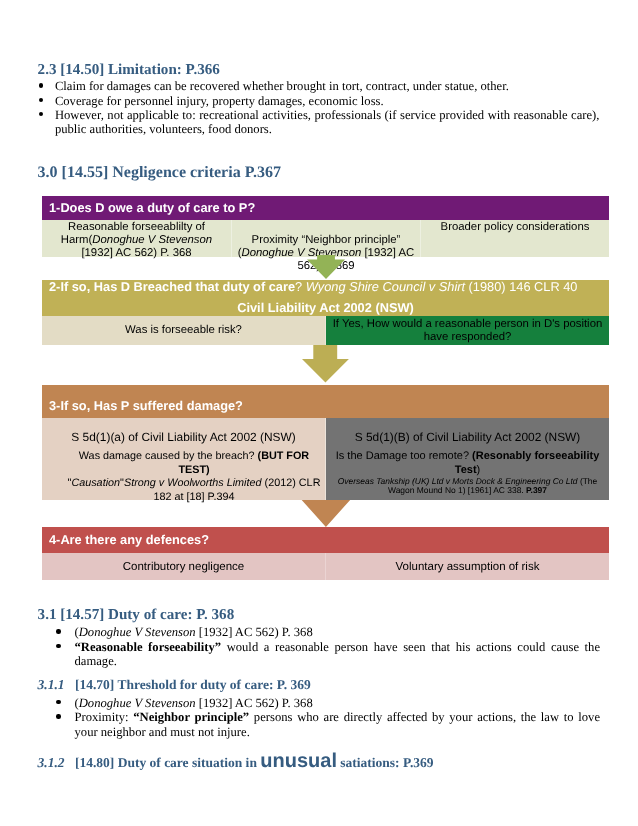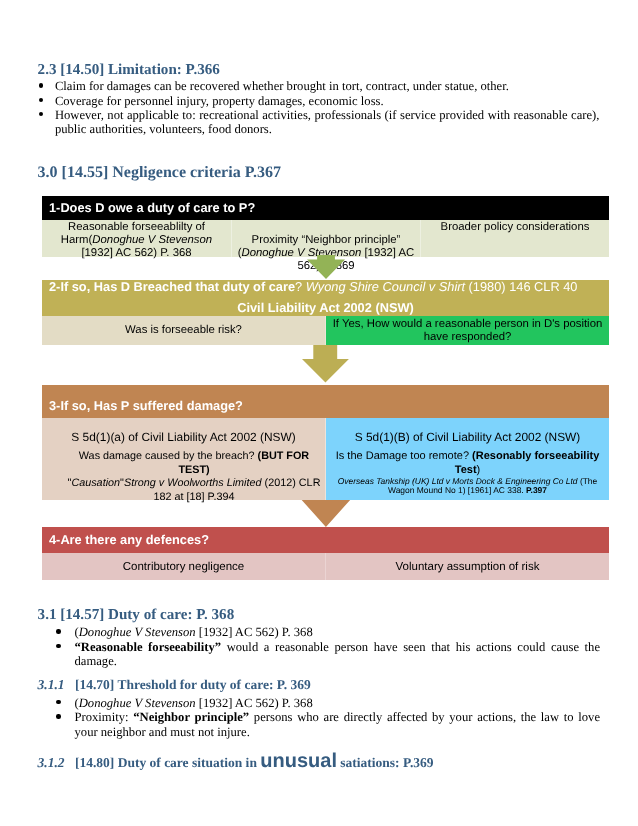--- a/index.html
+++ b/index.html
@@ -55,21 +55,21 @@
     <span>Coverage for personnel injury, property damages, economic loss.</span>
   </div>
   <div class="bl" style="left:54.9px;top:108px;width:544.6px;">
     <span class="dot">•</span>
     <span>However, not applicable to: recreational activities, professionals (if service provided with reasonable care), public authorities, volunteers, food donors.</span>
   </div>
 
   <div class="doc-h big" style="left:37.6px;top:164.2px;">3.0 [14.55] Negligence criteria P.367</div>
 
   <div class="tbl" style="top:196px;">
-    <div class="thead" style="background:#000000;height:22px;padding:12px;position:relative;">
+    <div class="thead" style="background:#701a75;height:22px;padding:12px;position:relative;">
       <span style="position:absolute;left:7px;top:4.8px;">1-Does D owe a duty of care to P?</span>
     </div>
     <div class="trow">
       <div class="cell" style="background:#E3E7CF;width:189px;height:37px;padding-top:0.8px;justify-content:flex-start;">
         <span>Reasonable forseeablilty of<br>Harm(<i>Donoghue V Stevenson</i><br>[1932] AC 562) P. 368</span>
       </div>
       <div class="cell" style="background:#E3E7CF;width:189px;height:37px;border-left:1px solid #EDF0E1;padding-top:14px;justify-content:flex-start;">
         <span>Proximity “Neighbor principle”<br>(<i>Donoghue V Stevenson</i> [1932] AC<br>562) P. 369</span>
       </div>
       <div class="cell" style="background:#E3E7CF;width:189px;height:37px;border-left:1px solid #EDF0E1;padding-top:0.8px;justify-content:flex-start;">
@@ -84,40 +84,40 @@
 
   <div class="tbl" style="top:280px;">
     <div class="thead" style="background:#C0B156;height:36px;padding:0;position:relative;">
       <span style="position:absolute;left:7px;top:0px;"><span>2-If so, Has D Breached that duty of care</span><span class="reg">?</span><span class="cite">&nbsp;<span>Wyong Shire Council v Shirt</span></span><span class="reg"> (1980) 146 CLR 40</span></span>
       <span style="position:absolute;left:0;right:0;top:21px;text-align:center;display:block;">Civil Liability Act 2002 (NSW)</span>
     </div>
     <div class="trow">
       <div class="cell" style="background:#E3DCC5;width:283px;height:29px;padding:0;justify-content:center;">
         <span>Was is forseeable risk?</span>
       </div>
-      <div class="cell" style="background:#22c55e;width:284px;height:29px;border-left:1px solid #EAE5D6;padding:1.2px 0 0 0;justify-content:center;">
+      <div class="cell" style="background:#15803d;width:284px;height:29px;border-left:1px solid #EAE5D6;padding:1.2px 0 0 0;justify-content:center;">
         <span>If Yes, How would a reasonable person in D's position<br>have responded?</span>
       </div>
     </div>
   </div>
 
   <svg class="arrow" style="left:302.4px;top:345.3px;" width="46.9" height="37.4" viewBox="0 0 46.9 37.4">
     <polygon points="11.3,0 35.2,0 35.2,14 46.9,14 23.45,37.4 0,14 11.3,14" fill="#BCAE54"></polygon>
   </svg>
 
   <div class="tbl" style="top:384.5px;">
     <div class="thead" style="background:#C08552;height:33.7px;padding:0;position:relative;">
       <span style="position:absolute;left:7px;top:14.8px;">3-If so, Has P suffered damage?</span>
     </div>
     <div class="trow">
       <div class="cell" style="background:#E4D1C3;width:283px;height:81.7px;padding:0;position:relative;display:block;">
         <div style="position:absolute;left:0;right:0;top:12.6px;text-align:center;font-size:11.92px;">S 5d(1)(a) of Civil Liability Act 2002 (NSW)</div>
         <div style="position:absolute;left:2px;right:2px;top:31.8px;text-align:center;line-height:13.6px;font-size:10.82px;margin-left:21px;"><span>Was damage caused by the breach? </span><b>(BUT FOR TEST)</b><br>"<i>Causation</i>"<i>Strong v Woolworths Limited</i> (2012) CLR<br>182 at [18] P.394</div>
       </div>
-      <div class="cell" style="background:#7dd3fc;width:284px;height:81.7px;padding:16px;position:relative;display:block;border-left:1px solid #EDE4DB;">
+      <div class="cell" style="background:#737373;width:284px;height:81.7px;padding:16px;position:relative;display:block;border-left:1px solid #EDE4DB;">
         <div style="position:absolute;left:0;right:0;top:12.6px;text-align:center;font-size:11.92px;">S 5d(1)(B) of Civil Liability Act 2002 (NSW)</div>
         <div style="position:absolute;left:2px;right:2px;top:31.8px;text-align:center;line-height:13.6px;font-size:11px;"><span>Is the Damage too remote? </span><b>(Resonably forseeability<br>Test</b>)</div>
         <div style="position:absolute;left:2px;right:2px;top:58.9px;text-align:center;font-size:8.45px;line-height:9px;"><i>Overseas Tankship (UK) Ltd v Morts Dock &amp; Engineering Co Ltd</i> (The<br>Wagon Mound No 1) [1961] AC 338. <b>P.397</b></div>
       </div>
     </div>
   </div>
 
   <svg class="arrow" style="left:301.4px;top:486px;z-index:-1;" width="49.8" height="41" viewBox="0 0 49.8 41">
     <polygon points="13.9,0 35.9,0 35.9,13.2 49.8,13.2 24.9,41 0,13.2 13.9,13.2" fill="#C08552"></polygon>
   </svg>

